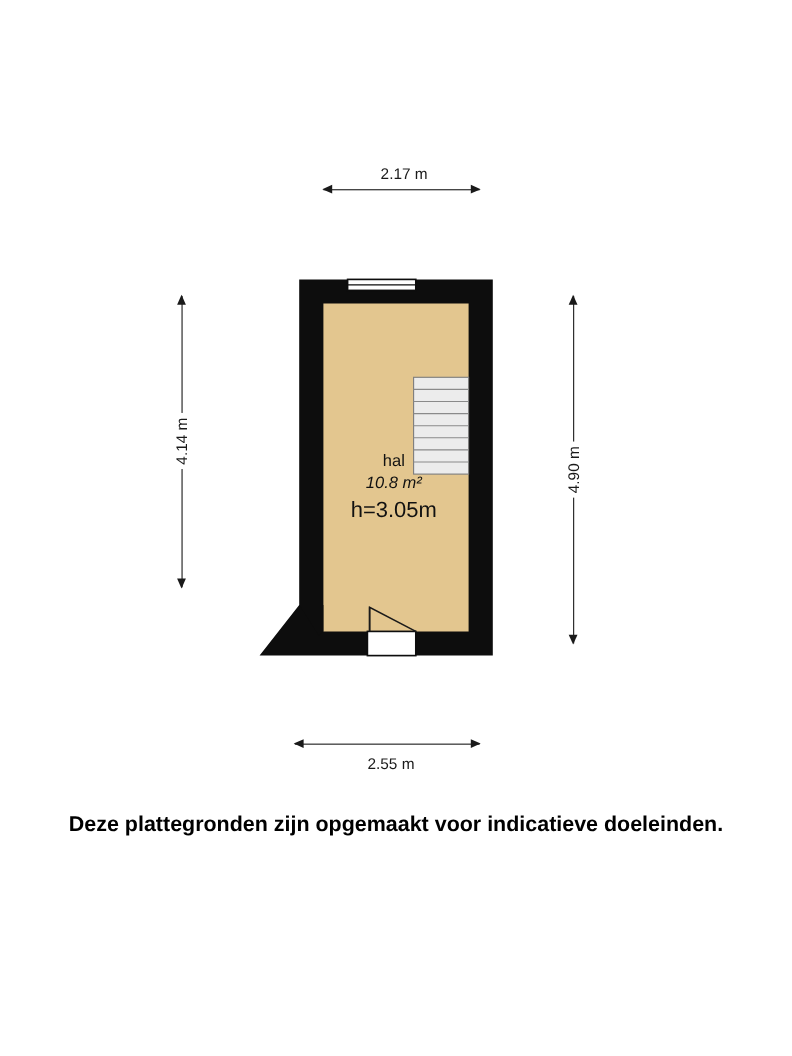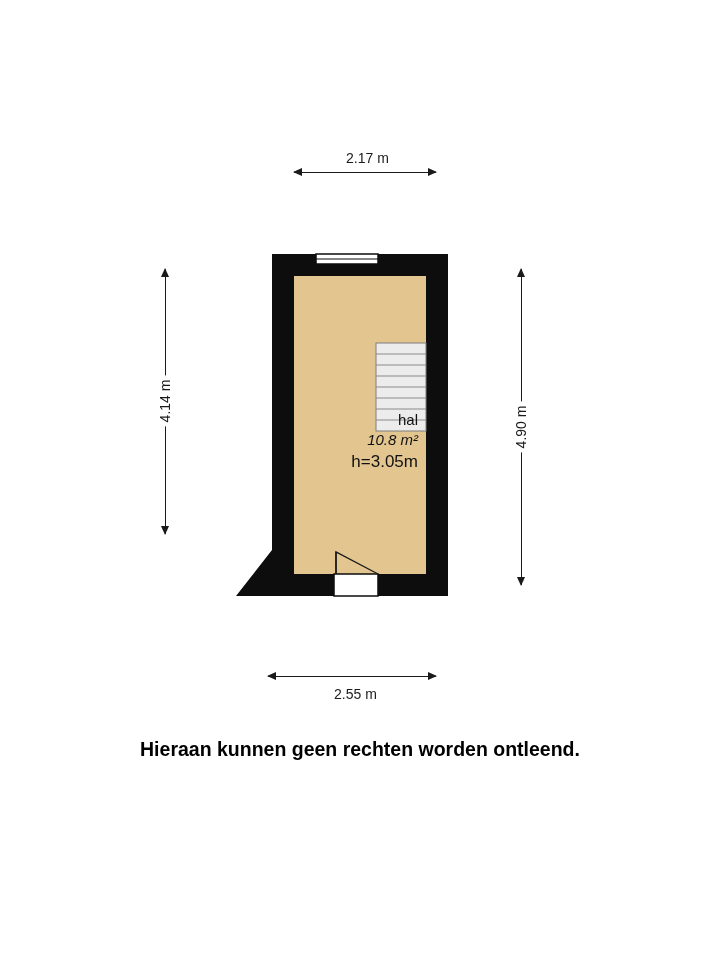--- a/index.html
+++ b/index.html
@@ -149,35 +149,35 @@
     top: 240px;
   }
 
   
   .room-label {
     position: absolute;
     left: 358px;
     top: 410px;
     width: 120px;
     transform: translateX(-50%);
-    text-align: right;
+    text-align: center;
     line-height: 1.35;
     pointer-events: none;
   }
   .room-label .room-name {
     font-size: 15px;
     color: #111;
   }
   .room-label .room-area {
     font-size: 15px;
     color: #111;
     font-style: italic;
   }
   .room-label .room-height {
-    font-size: 17px;
+    font-size: 20px;
     color: #111;
   }
 
   
   .disclaimer {
     position: absolute;
     left: 0;
     top: 735px;
     width: 720px;
     text-align: center;
@@ -259,16 +259,16 @@
     </g>
   </svg>
 
   <div class="room-label">
     <div class="room-name">hal</div>
     <div class="room-area">10.8  m²</div>
     <div class="room-height">h=3.05m</div>
   </div>
 
   <div class="disclaimer">
-    <span class="line2">Hieraan kunnen geen rechten worden ontleend.</span>
+    <span>Deze plattegronden zijn opgemaakt voor indicatieve doeleinden.</span>
   </div>
 
 </div>
 
 </body></html>

